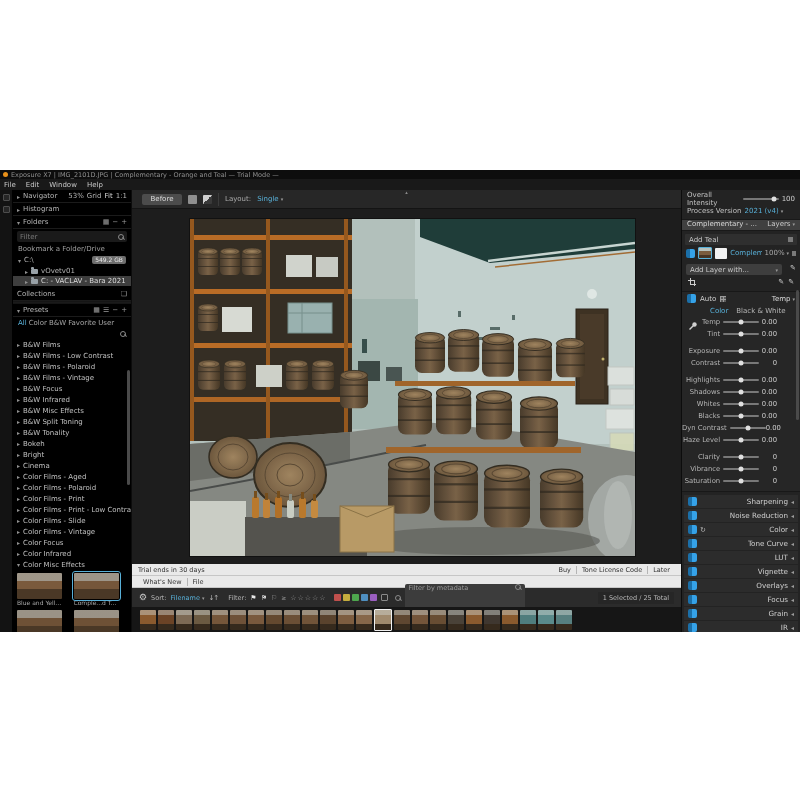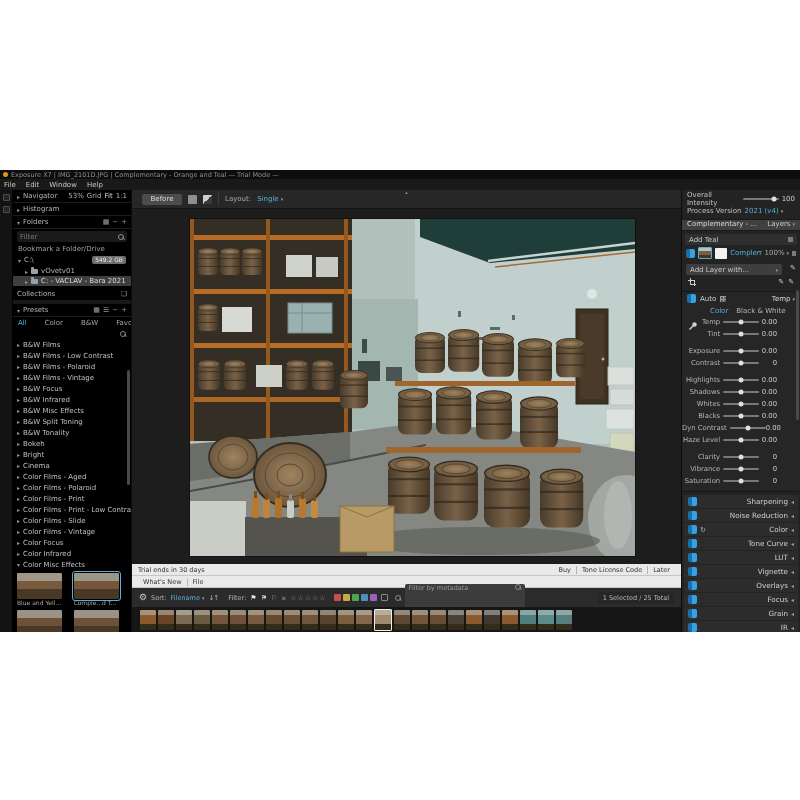--- a/index.html
+++ b/index.html
@@ -31,21 +31,21 @@
   .mag::before{content:"";position:absolute;left:0;top:0;width:4px;height:4px;border:1px solid #8a8a8a;border-radius:50%}
   .mag::after{content:"";position:absolute;left:4px;top:4px;width:3px;height:1px;background:#8a8a8a;transform:rotate(45deg)}
   .smallrow{height:10px;display:flex;align-items:center;padding:0 5px;color:#9f9f9f}
   .driverow{height:12px;display:flex;align-items:center;padding:0 5px;gap:3px}
   .badge{margin-left:auto;background:#6e6e6e;color:#e8e8e8;font-size:6px;padding:0 3px;border-radius:2px;line-height:8px}
   .frow{height:10px;display:flex;align-items:center;padding:0 2px 0 12px;gap:3px;white-space:nowrap;overflow:hidden}
   .frow.selected{background:#3e3e3e;color:#ddd}
   .ficon{width:7px;height:5px;background:#98a1a7;border-radius:1px;position:relative;flex:none}
   .ficon::before{content:"";position:absolute;top:-1.5px;left:0;width:3px;height:1.5px;background:#98a1a7;border-radius:1px 1px 0 0}
   .sectgap{height:3px;background:#1a1a1a;border-top:1px solid #151515;border-bottom:1px solid #151515}
-  .ptabs{display:flex;align-items:center;height:12px;padding:0 5px;gap:18px;color:#a5a5a5}
+  .ptabs{display:flex;align-items:center;height:12px;padding:0 5px;gap:2px;color:#a5a5a5}
   .ptab.active{color:#58b0d8}
   .searchrow{height:10px;display:flex;align-items:center;justify-content:flex-end;padding:0 5px}
   .pitem{height:11px;display:flex;align-items:center;gap:3px;padding:0 4px;white-space:nowrap;overflow:hidden;color:#c0c0c0}
   .pthumbs{display:grid;grid-template-columns:1fr 1fr;gap:3px;padding:3px 4px}
   .pthumb{width:45px}
   .pthumb .img{height:26px;border-radius:1px;background:
       linear-gradient(180deg,rgba(190,200,200,.55) 0 30%,rgba(0,0,0,0) 30%),
       linear-gradient(180deg,var(--c) 0 60%,#4a3826 60% 100%)}
   .pthumb.selected .img{outline:1px solid #58b0d8;outline-offset:1px}
   .pthumb .cap{font-size:6px;color:#a8a8a8;text-align:center;height:8px;overflow:hidden;white-space:nowrap;text-overflow:ellipsis}

